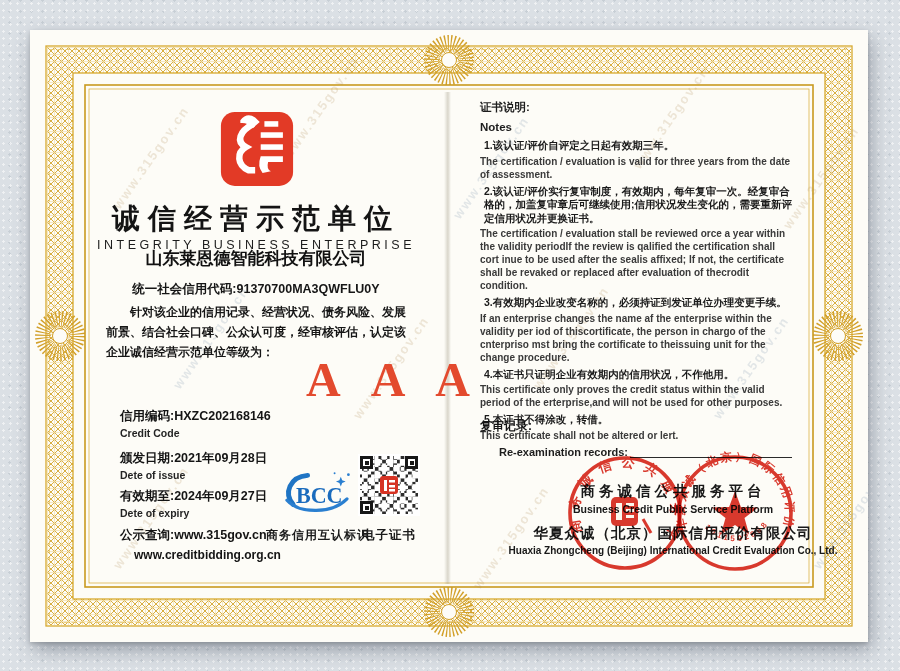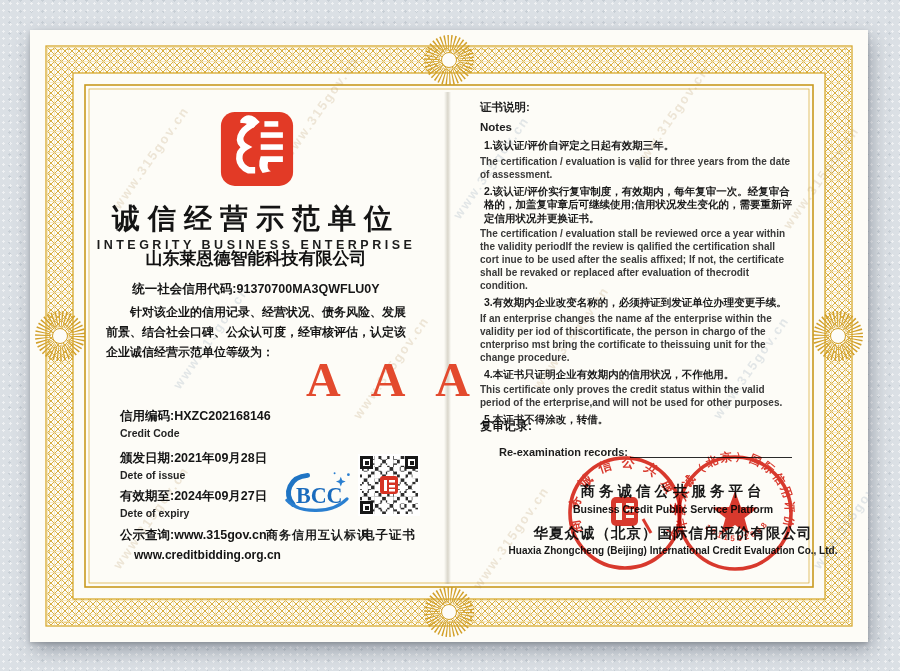--- a/index.html
+++ b/index.html
@@ -40,21 +40,21 @@
   
   .lp{position:absolute;left:0;top:0;width:452px;height:612px;z-index:3;}
   .seal-logo{position:absolute;left:190px;top:76px;width:74px;height:84px;}
   .title-cn{
     position:absolute;left:0;top:170px;width:452px;text-align:center;
     font-family:"Liberation Serif",serif;font-weight:bold;font-size:28px;
     letter-spacing:8px;color:#141414;white-space:nowrap;
   }
   .title-en{
     position:absolute;left:0;top:208px;width:452px;text-align:center;
-    font-size:12.5px;font-weight:bold;letter-spacing:3.5px;color:#1c1c1c;
+    font-size:12.5px;font-weight:normal;letter-spacing:3.5px;color:#1c1c1c;
   }
   .company{
     position:absolute;left:0;top:217px;width:452px;text-align:center;
     font-size:17px;font-weight:bold;color:#111;
   }
   .uscc{
     position:absolute;left:0;top:251px;width:452px;text-align:center;
     font-size:12.5px;font-weight:bold;color:#161616;
   }
   .body-par{
@@ -229,20 +229,21 @@
 
       <p class="zh">1.该认证/评价自评定之日起有效期三年。</p>
       <p class="en">The certification / evaluation is valid for three years from the date of assessment.</p>
       <p class="zh">2.该认证/评价实行复审制度，有效期内，每年复审一次。经复审合格的，加盖复审章后可继续使用;信用状况发生变化的，需要重新评定信用状况并更换证书。</p>
       <p class="en">The certification / evaluation stall be reviewed orce a year within the validity periodIf the review is qalified the certification shall cort inue to be used after the sealis affixed; If not, the certificate shall be revaked or replaced after evaluation of thecrodit condition.</p>
       <p class="zh">3.有效期内企业改变名称的，必须持证到发证单位办理变更手续。</p>
       <p class="en">If an enterprise changes the name af the enterprise within the validity per iod of thiscortificate, the person in chargo of the cnterpriso mst bring the cortificate to theissuing unit for the change procedure.</p>
       <p class="zh">4.本证书只证明企业有效期内的信用状况，不作他用。</p>
       <p class="en">This certificate only proves the credit status within the valid period of the erterprise,and will not be used for other purposes.</p>
       <p class="zh">5.本证书不得涂改，转借。</p>
+      <p class="en">This certificate shall not be altered or lert.</p>
     </div>
 
     <div class="review">
       <p class="zh">复审记录:</p>
       <div class="row">
         <span class="en">Re-examination records:</span>
         <span class="uline"></span>
       </div>
     </div>
 

